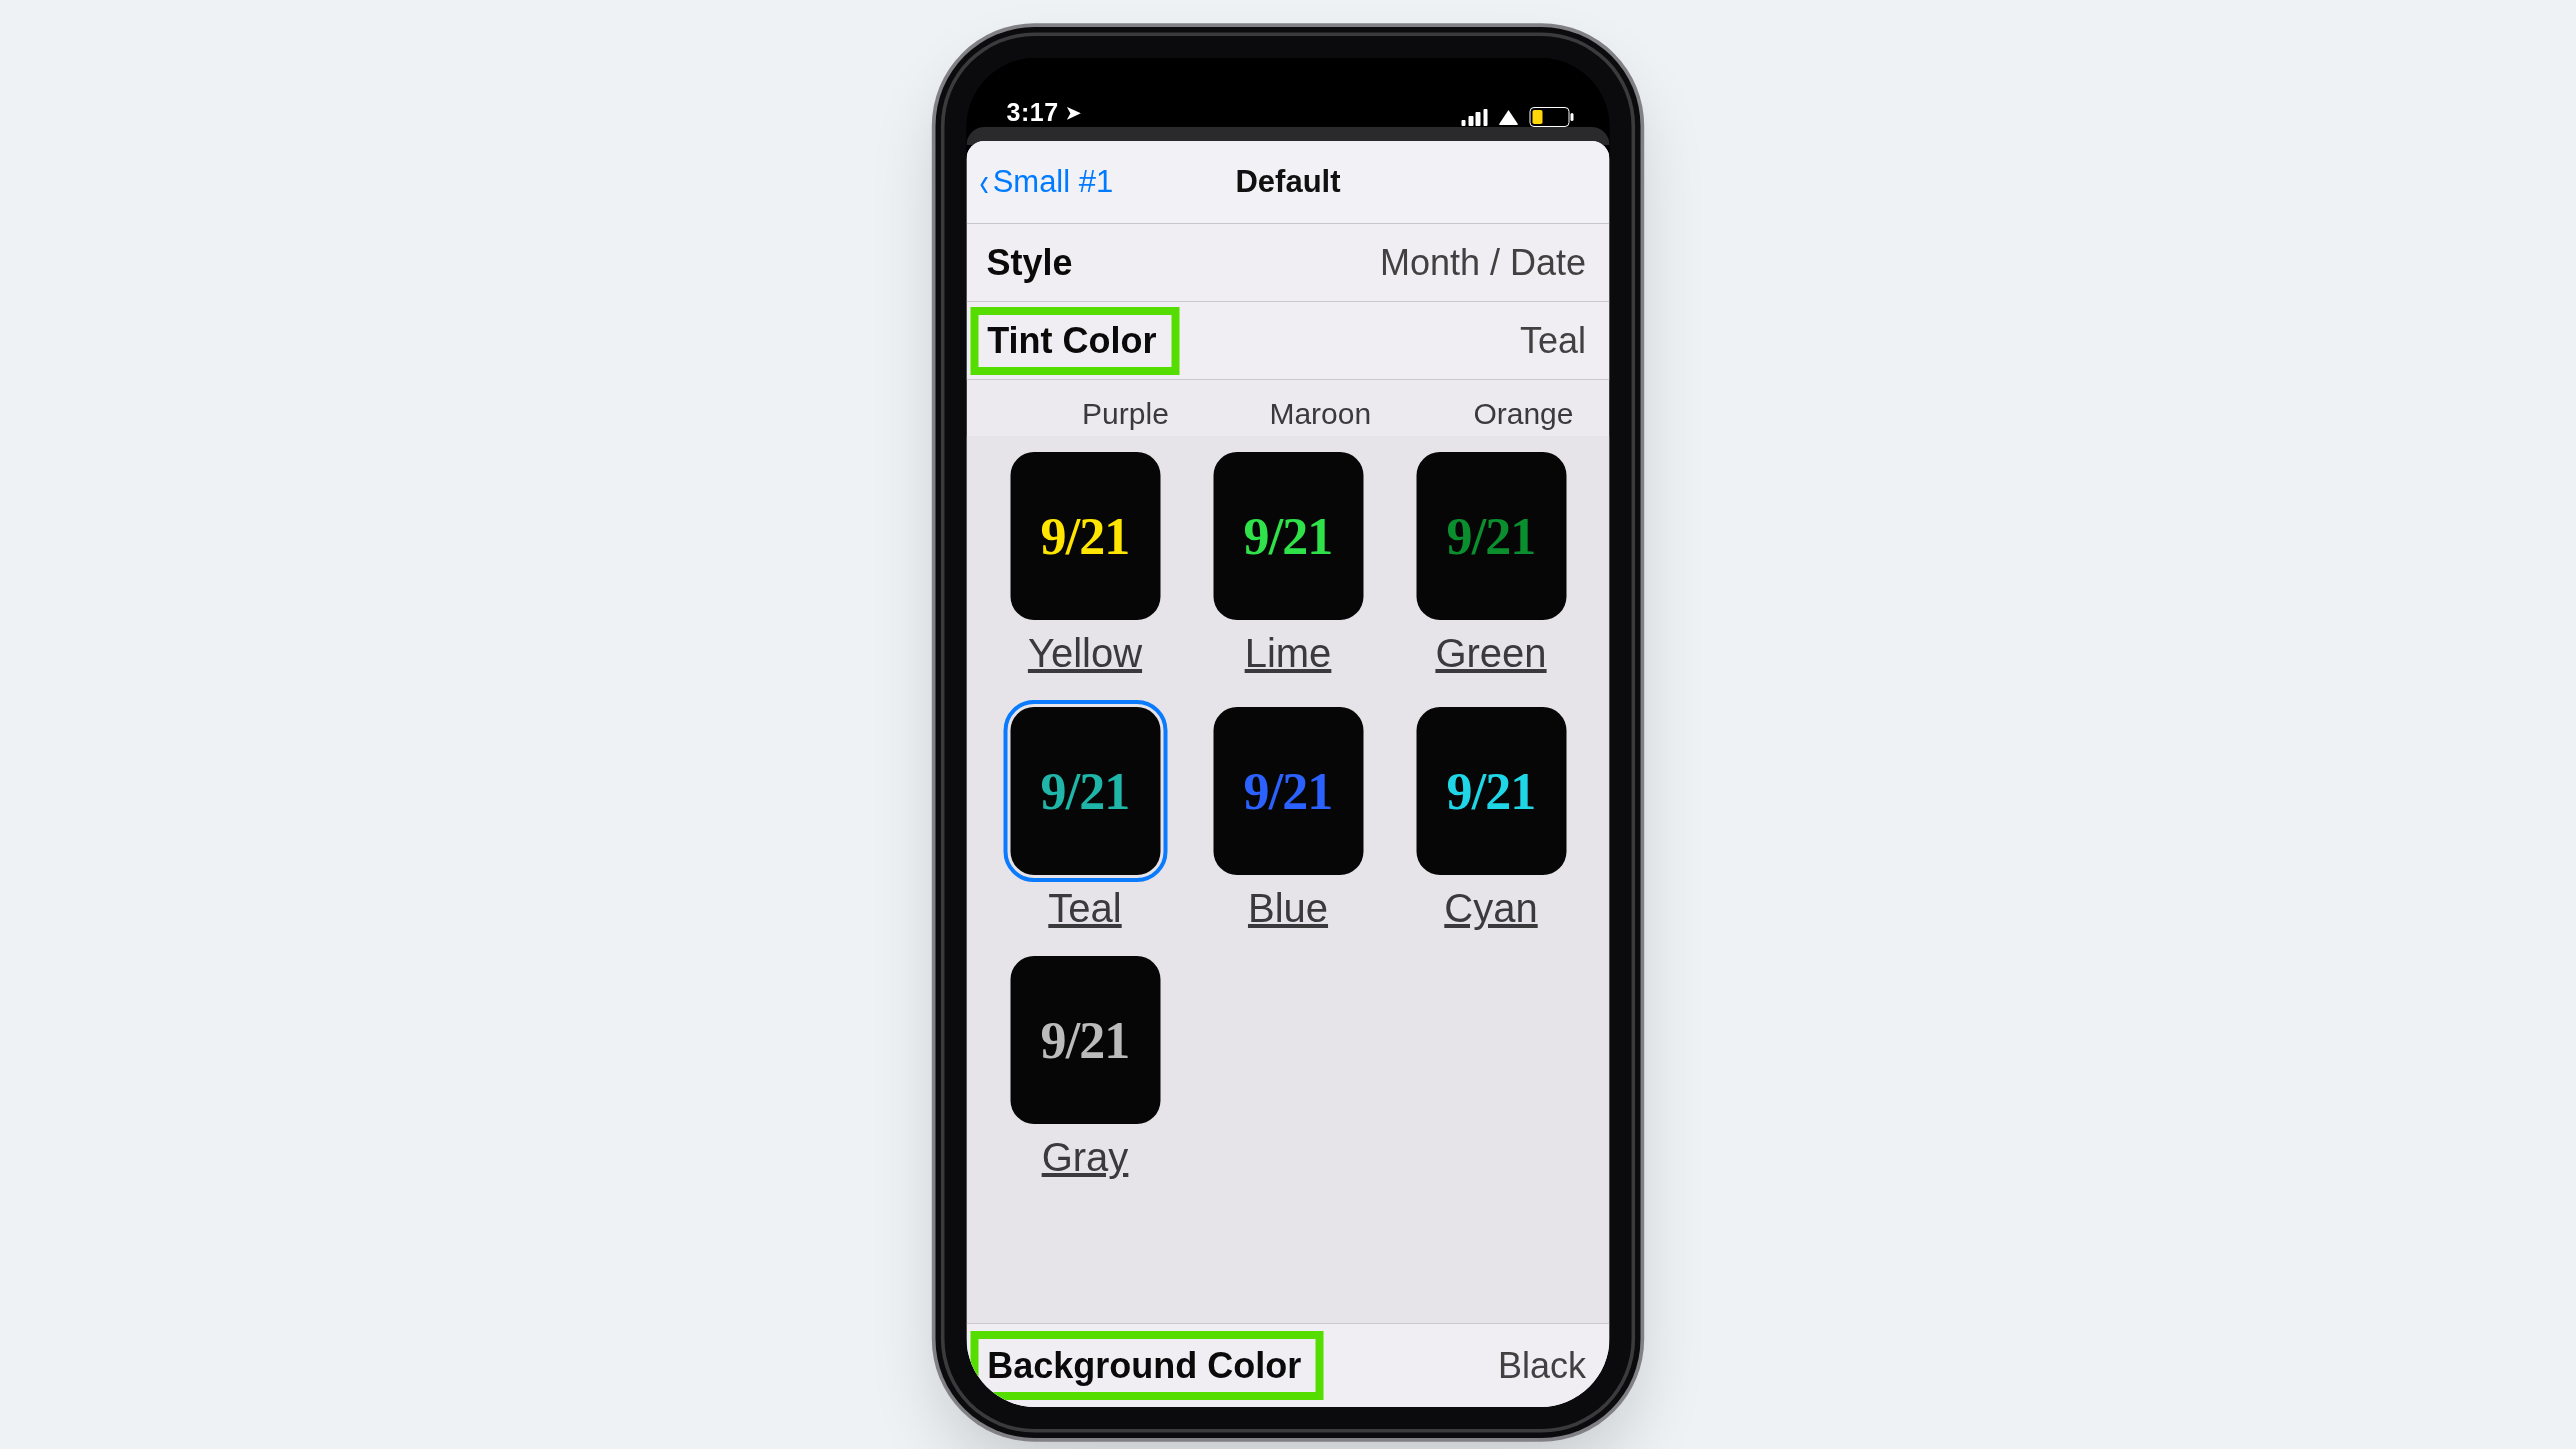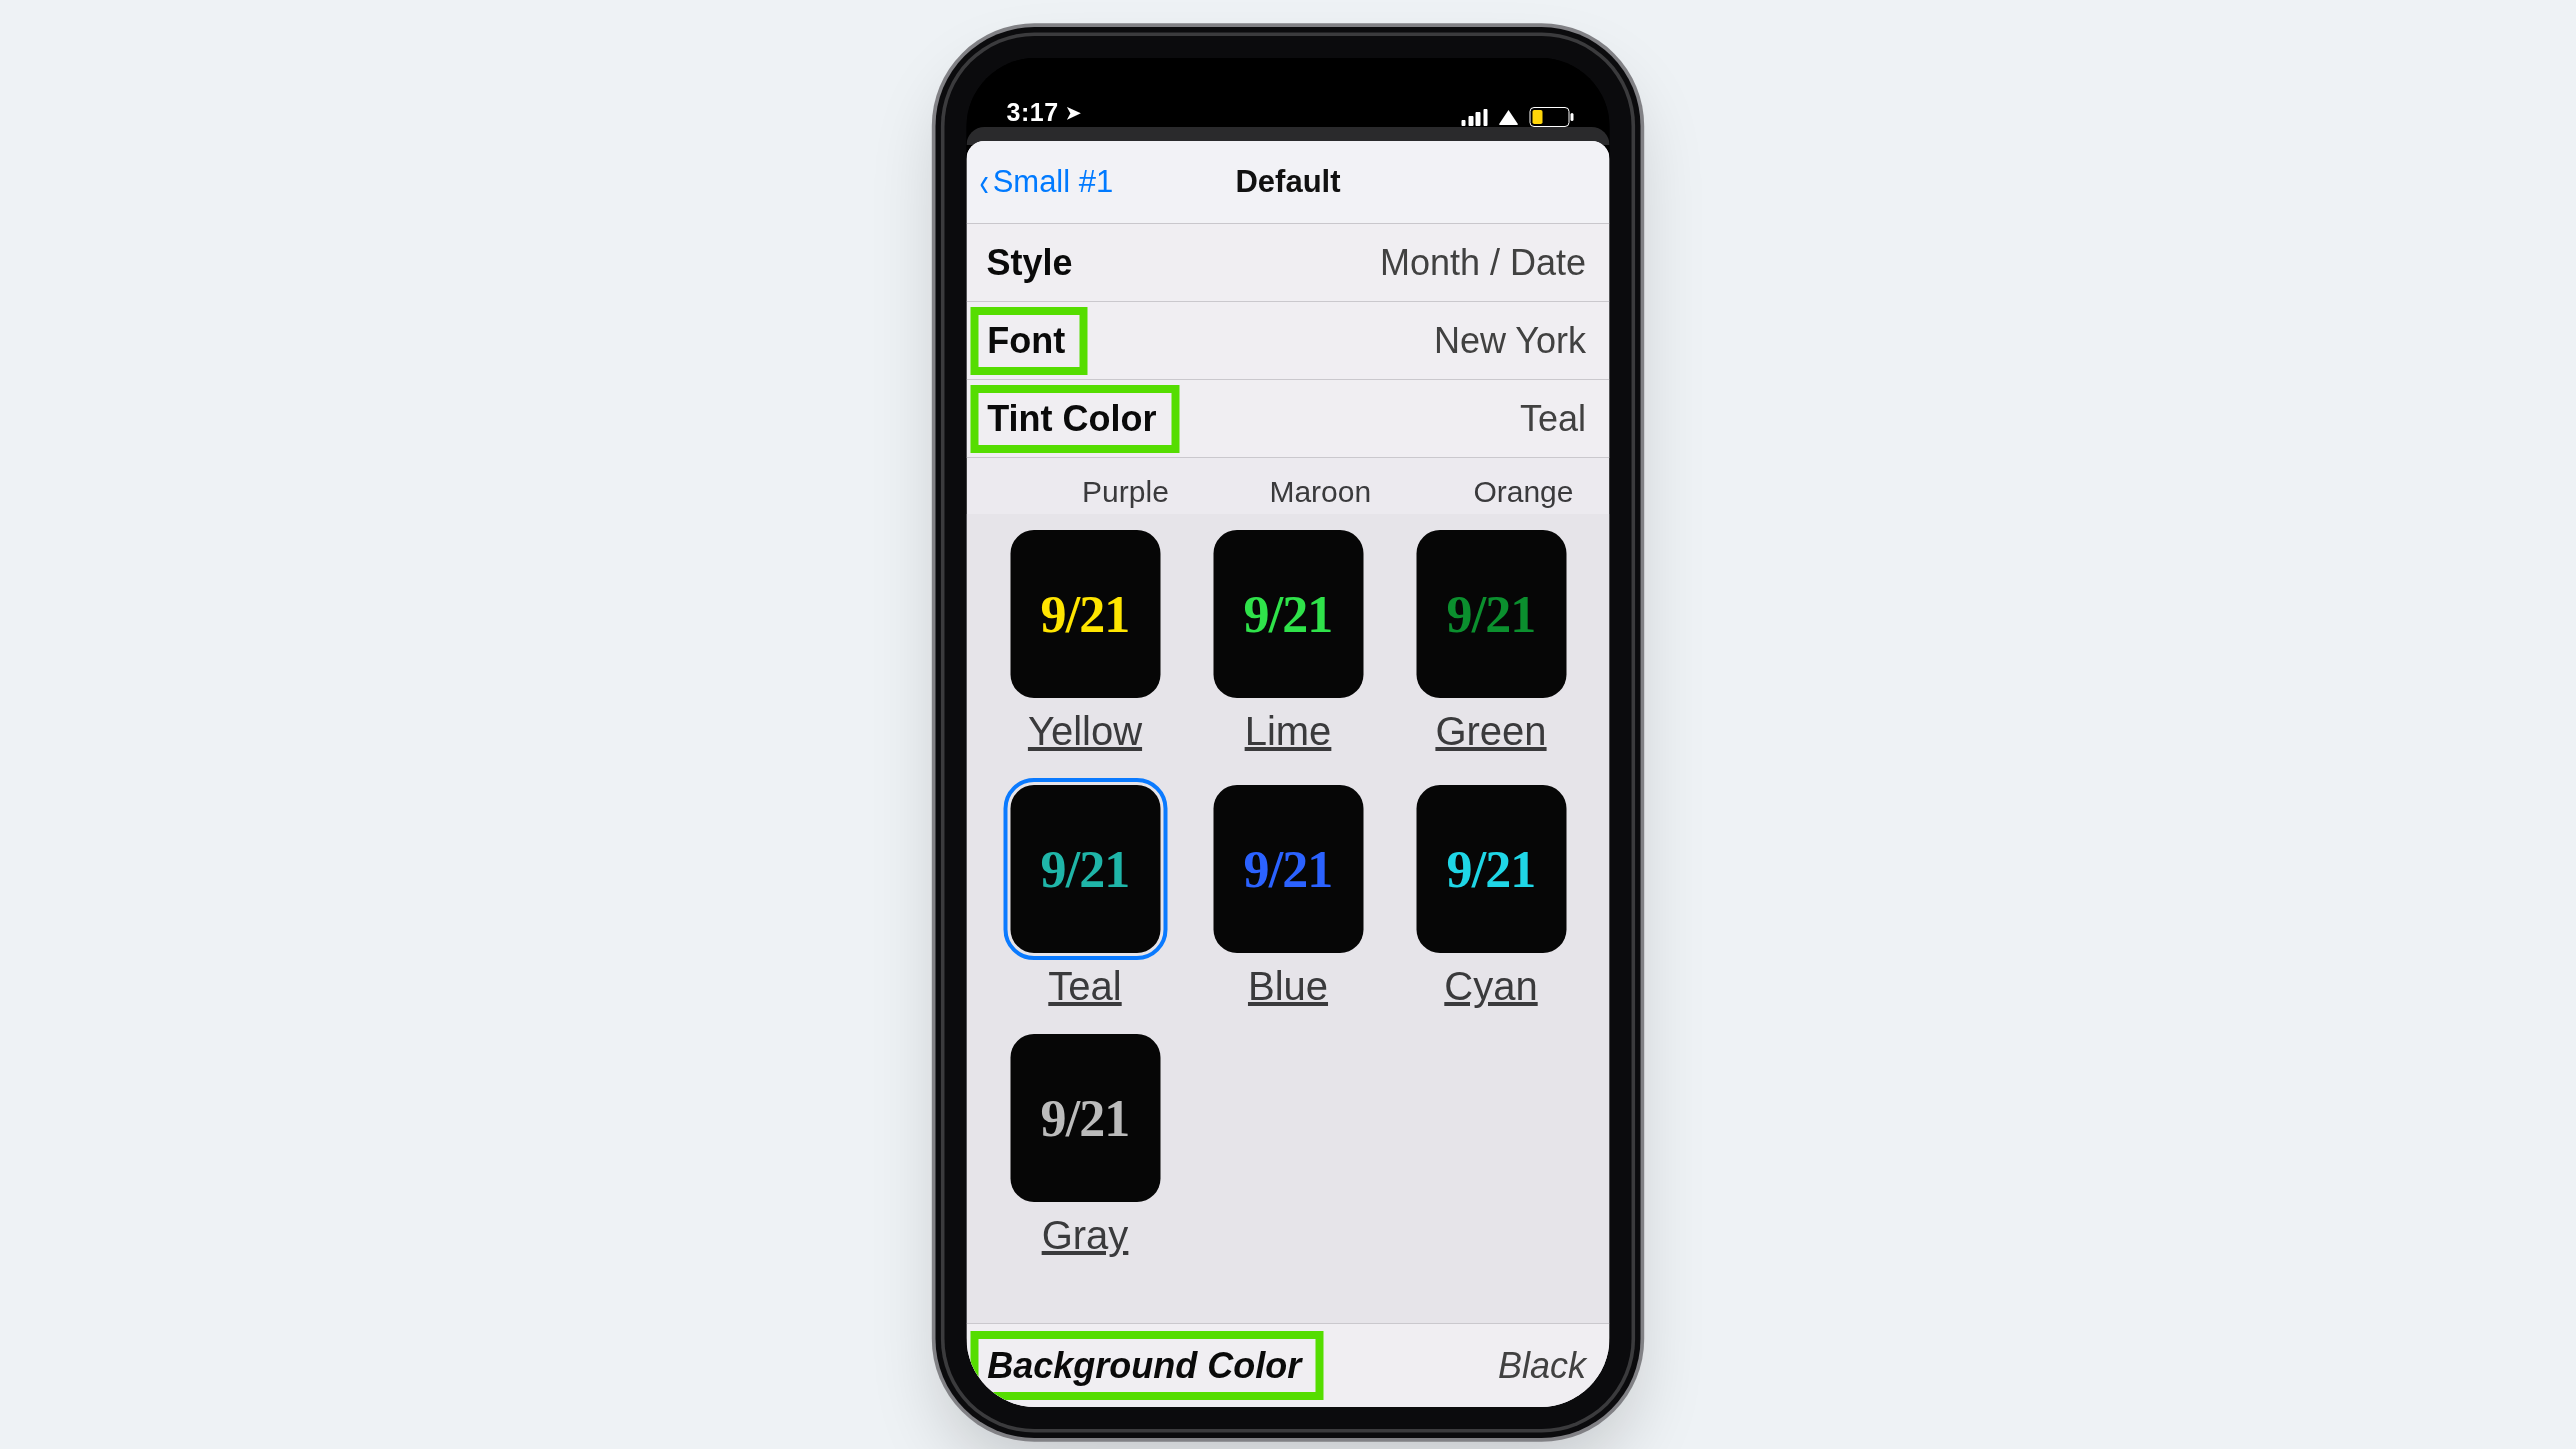--- a/index.html
+++ b/index.html
@@ -150,21 +150,21 @@
   .row {
     display:flex;
     justify-content:space-between;
     align-items:center;
     height:78px;
     background:#f0eef2;
     border-bottom:0.9px solid #cac8cd;
     padding: 0 23.5px 0 20px;
     font-size:36px;
   }
-  .row.tight { height:84px;font-style:italic; }
+  .row.tight { height:84px; }
   .row .label { font-weight:800; color:#0a0a0a; }
   .row .value { color:#414141; font-weight:500; }
   
   .hl {
     display:inline-block;
     border: 8.1px solid #55dd00;
     padding: 5.4px 14.5px 5.4px 9px;
     margin-left:-16.3px;
   }
 
@@ -253,24 +253,20 @@
               <span>Small #1</span>
             </div>
             <div class="title">Default</div>
           </div>
 
           <div class="row">
             <span class="label">Style</span>
             <span class="value">Month / Date</span>
           </div>
 
-          <div class="row">
-            <span class="label hl">Font</span>
-            <span class="value">New York</span>
-          </div>
 
           <div class="row">
             <span class="label hl">Tint Color</span>
             <span class="value">Teal</span>
           </div>
 
           <div class="toprow-labels">
             <span>Purple</span>
             <span>Maroon</span>
             <span>Orange</span>

